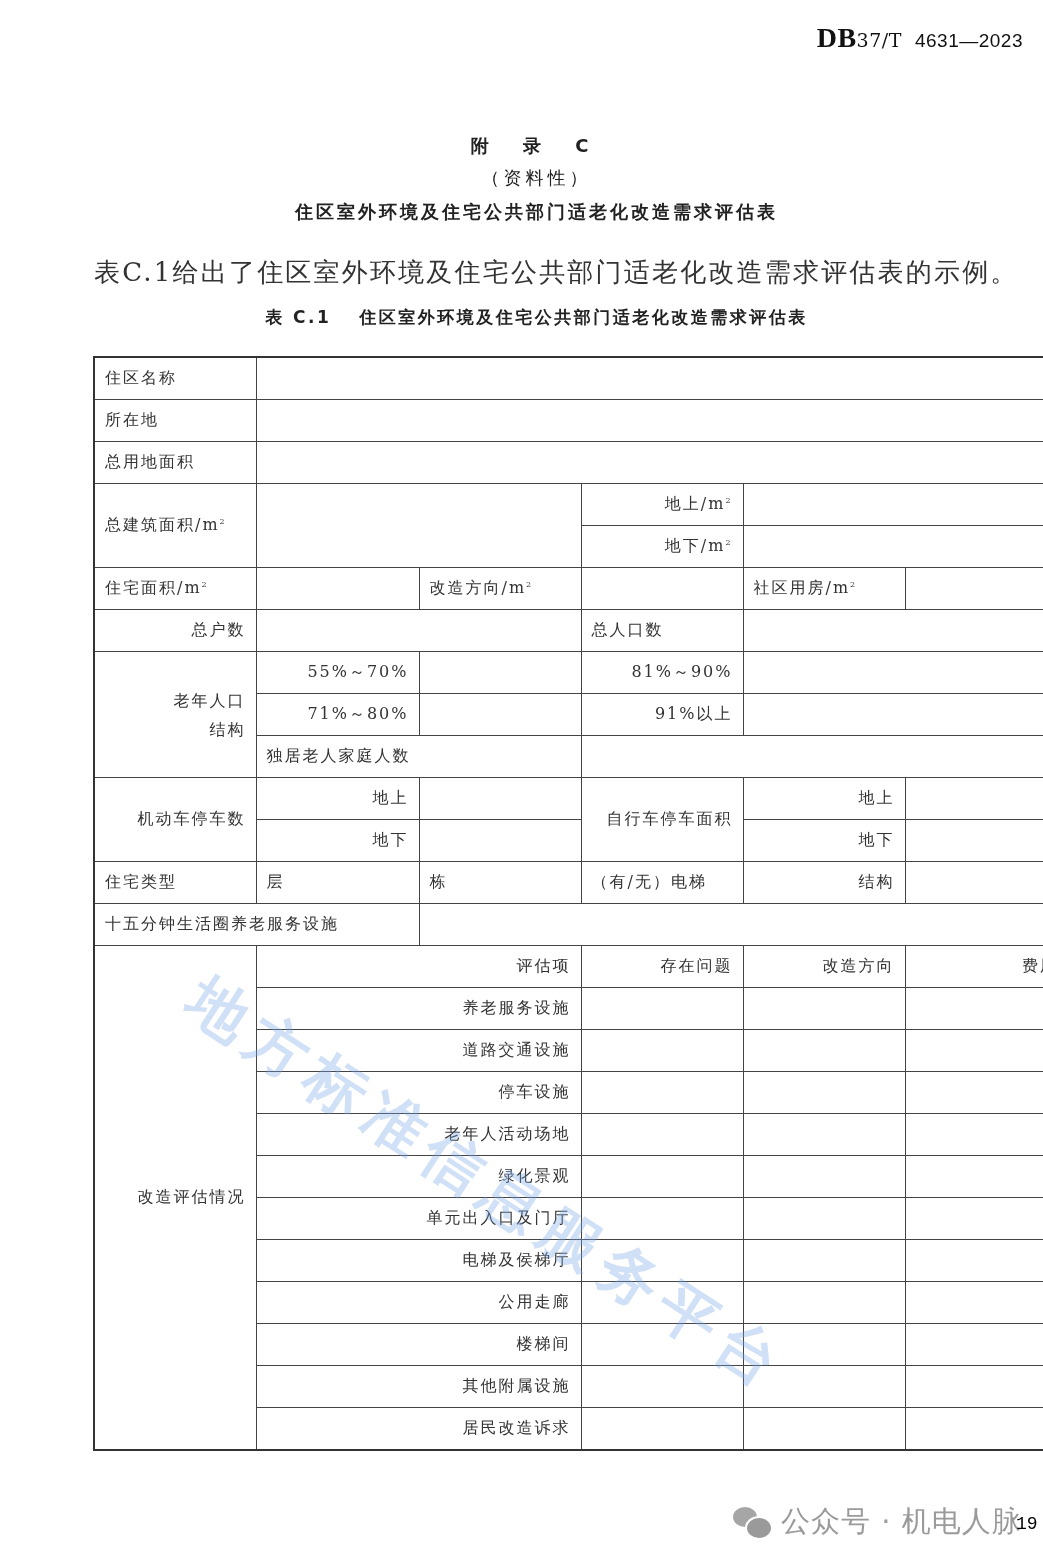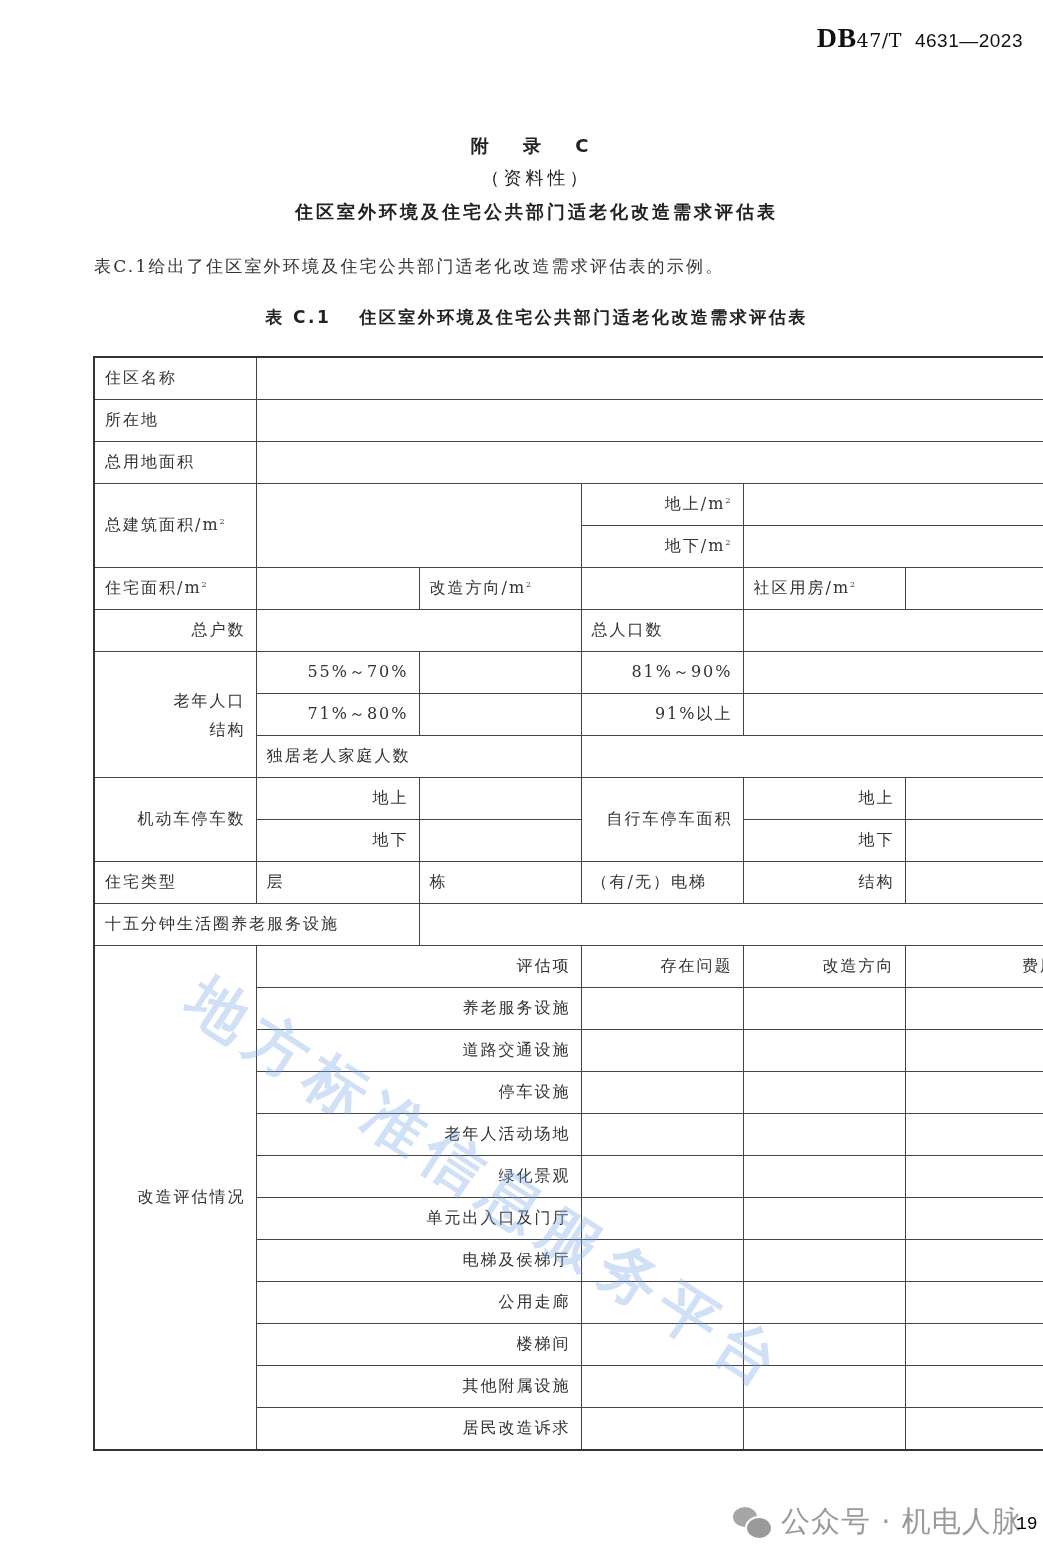--- a/index.html
+++ b/index.html
@@ -7,21 +7,21 @@
          font-family:"DejaVu Serif","Liberation Serif",serif; color:#222; }
   .doc-code { position:absolute; top:22px; right:20px; font-size:19px; color:#111; letter-spacing:0.5px; }
   .doc-code b { font-family:"Liberation Serif",serif; font-weight:bold; font-size:28px; }
   .doc-code span.num { font-family:"Liberation Sans",sans-serif; }
   .appendix { position:absolute; top:134px; left:0; width:1073px; text-align:center;
               font-family:"DejaVu Sans",sans-serif; font-weight:bold; font-size:18px; letter-spacing:14px; color:#222; }
   .subtitle { position:absolute; top:166px; left:0; width:1073px; text-align:center;
               font-family:"DejaVu Sans",sans-serif; font-size:18px; letter-spacing:4px; color:#222; }
   .title { position:absolute; top:200px; left:0; width:1073px; text-align:center;
            font-family:"DejaVu Sans",sans-serif; font-weight:bold; font-size:18px; letter-spacing:3px; color:#222; }
-  .intro { position:absolute; top:255px; left:94px; font-size:17px; letter-spacing:2.2px; color:#333; }
+  .intro { position:absolute; top:255px; left:94px; font-size:26px; letter-spacing:2.2px; color:#333; }
   .caption { position:absolute; top:306px; left:0; width:1073px; text-align:center;
              font-family:"DejaVu Sans",sans-serif; font-weight:bold; font-size:17px; letter-spacing:2.5px; color:#222; }
   .caption .cnum { margin-right:28px; }
 
   table.form { position:absolute; top:356px; left:49px; width:975px; border-collapse:collapse;
                table-layout:fixed; border:2px solid #333;margin-left:44px; }
   table.form td { border:1px solid #444; height:41px; padding:0 10px; font-size:16px;
                   letter-spacing:2px; color:#333; vertical-align:middle; }
   table.form td.c { text-align:right; }
   table.form td.l { text-align:left; }
@@ -33,21 +33,21 @@
   .footer-wm { position:absolute; top:1502px; left:733px; font-family:"DejaVu Sans",sans-serif;
                font-size:29px; color:#9a9a9a; letter-spacing:1px; display:flex; align-items:center; }
   .wechat-icon { width:38px; height:30px; position:relative; margin-right:10px; }
   .wechat-icon .b1 { position:absolute; left:0; top:0; width:24px; height:20px; background:#a6a6a6; border-radius:50%; }
   .wechat-icon .b2 { position:absolute; left:12px; top:9px; width:24px; height:20px; background:#9a9a9a; border-radius:50%; border:2px solid #fff; }
   .page-num { position:absolute; top:1514px; left:982px; font-size:18px; color:#000000; font-family:Liberation Mono, monospace;margin-left:34px; }
 </style>
 </head>
 <body>
 
-<div class="doc-code"><b>DB</b><span>47/T</span>&nbsp;&nbsp;<span class="num">4631—2023</span></div>
+<div class="doc-code"><b>DB</b><span>37/T</span>&nbsp;&nbsp;<span class="num">4631—2023</span></div>
 
 <div class="appendix">附 录 C</div>
 <div class="subtitle">（资料性）</div>
 <div class="title">住区室外环境及住宅公共部门适老化改造需求评估表</div>
 <div class="intro">表C.1给出了住区室外环境及住宅公共部门适老化改造需求评估表的示例。</div>
 <div class="caption"><span class="cnum">表 C.1</span><span>住区室外环境及住宅公共部门适老化改造需求评估表</span></div>
 
 <table class="form">
   <colgroup>
     <col style="width:162px">

